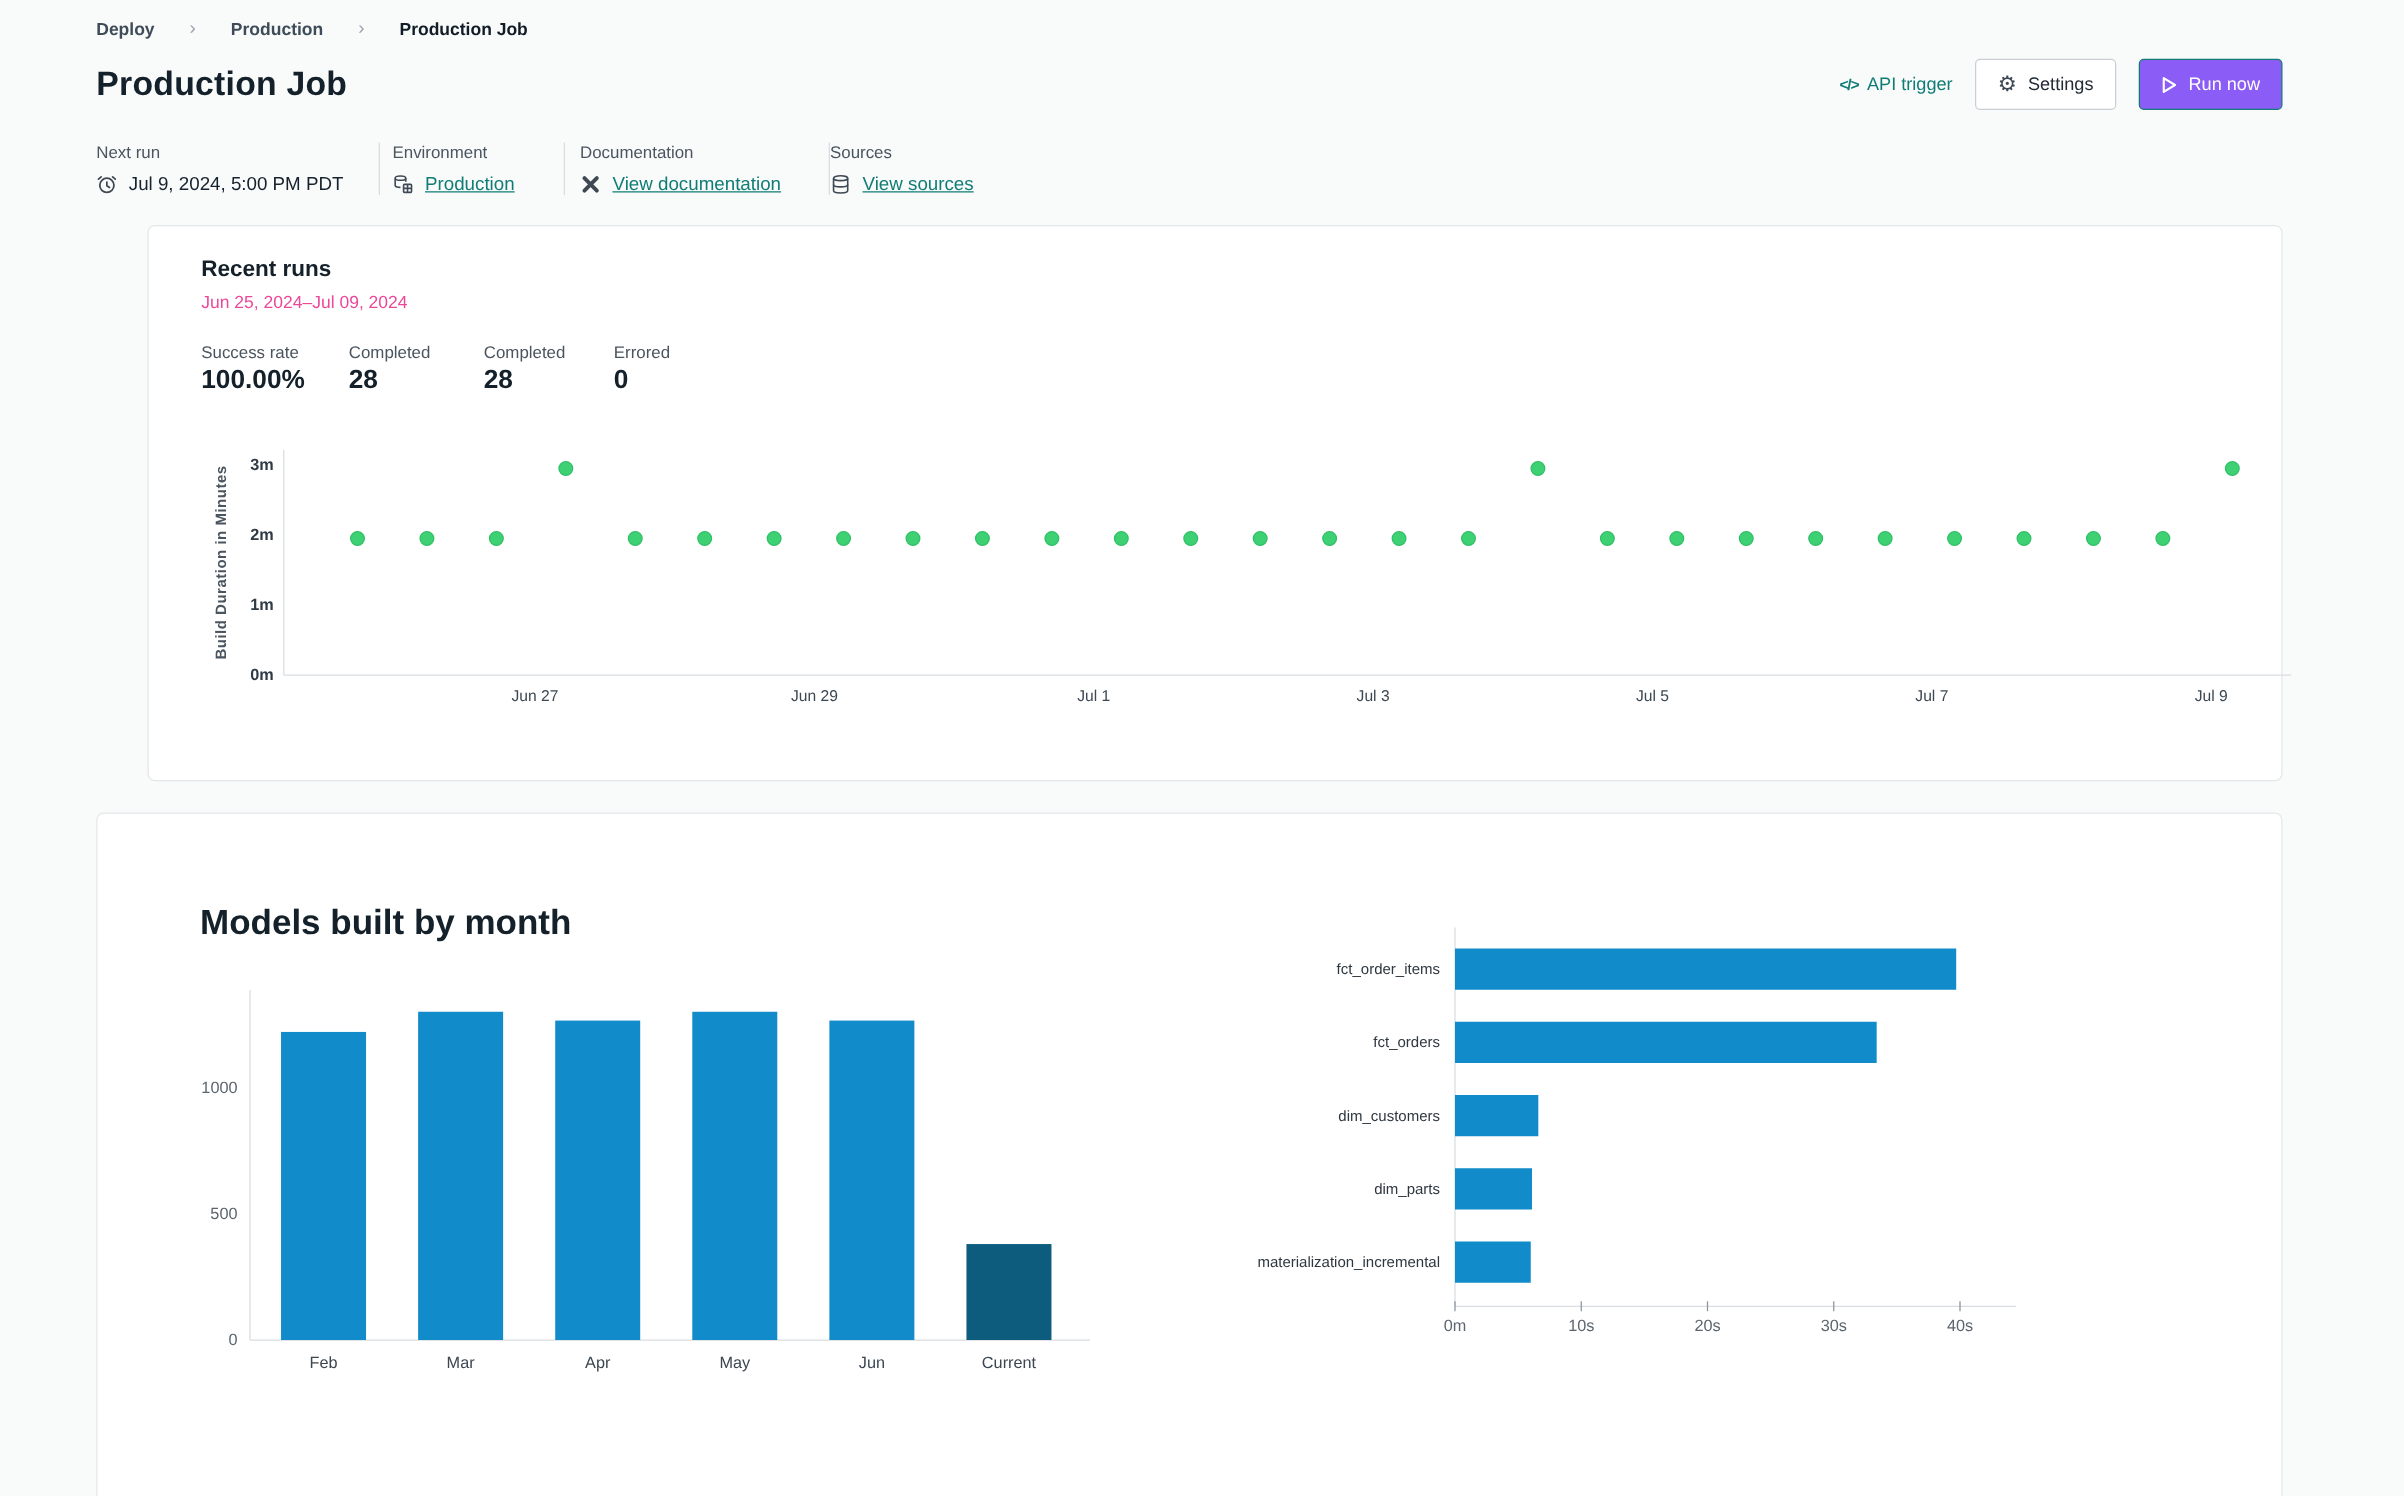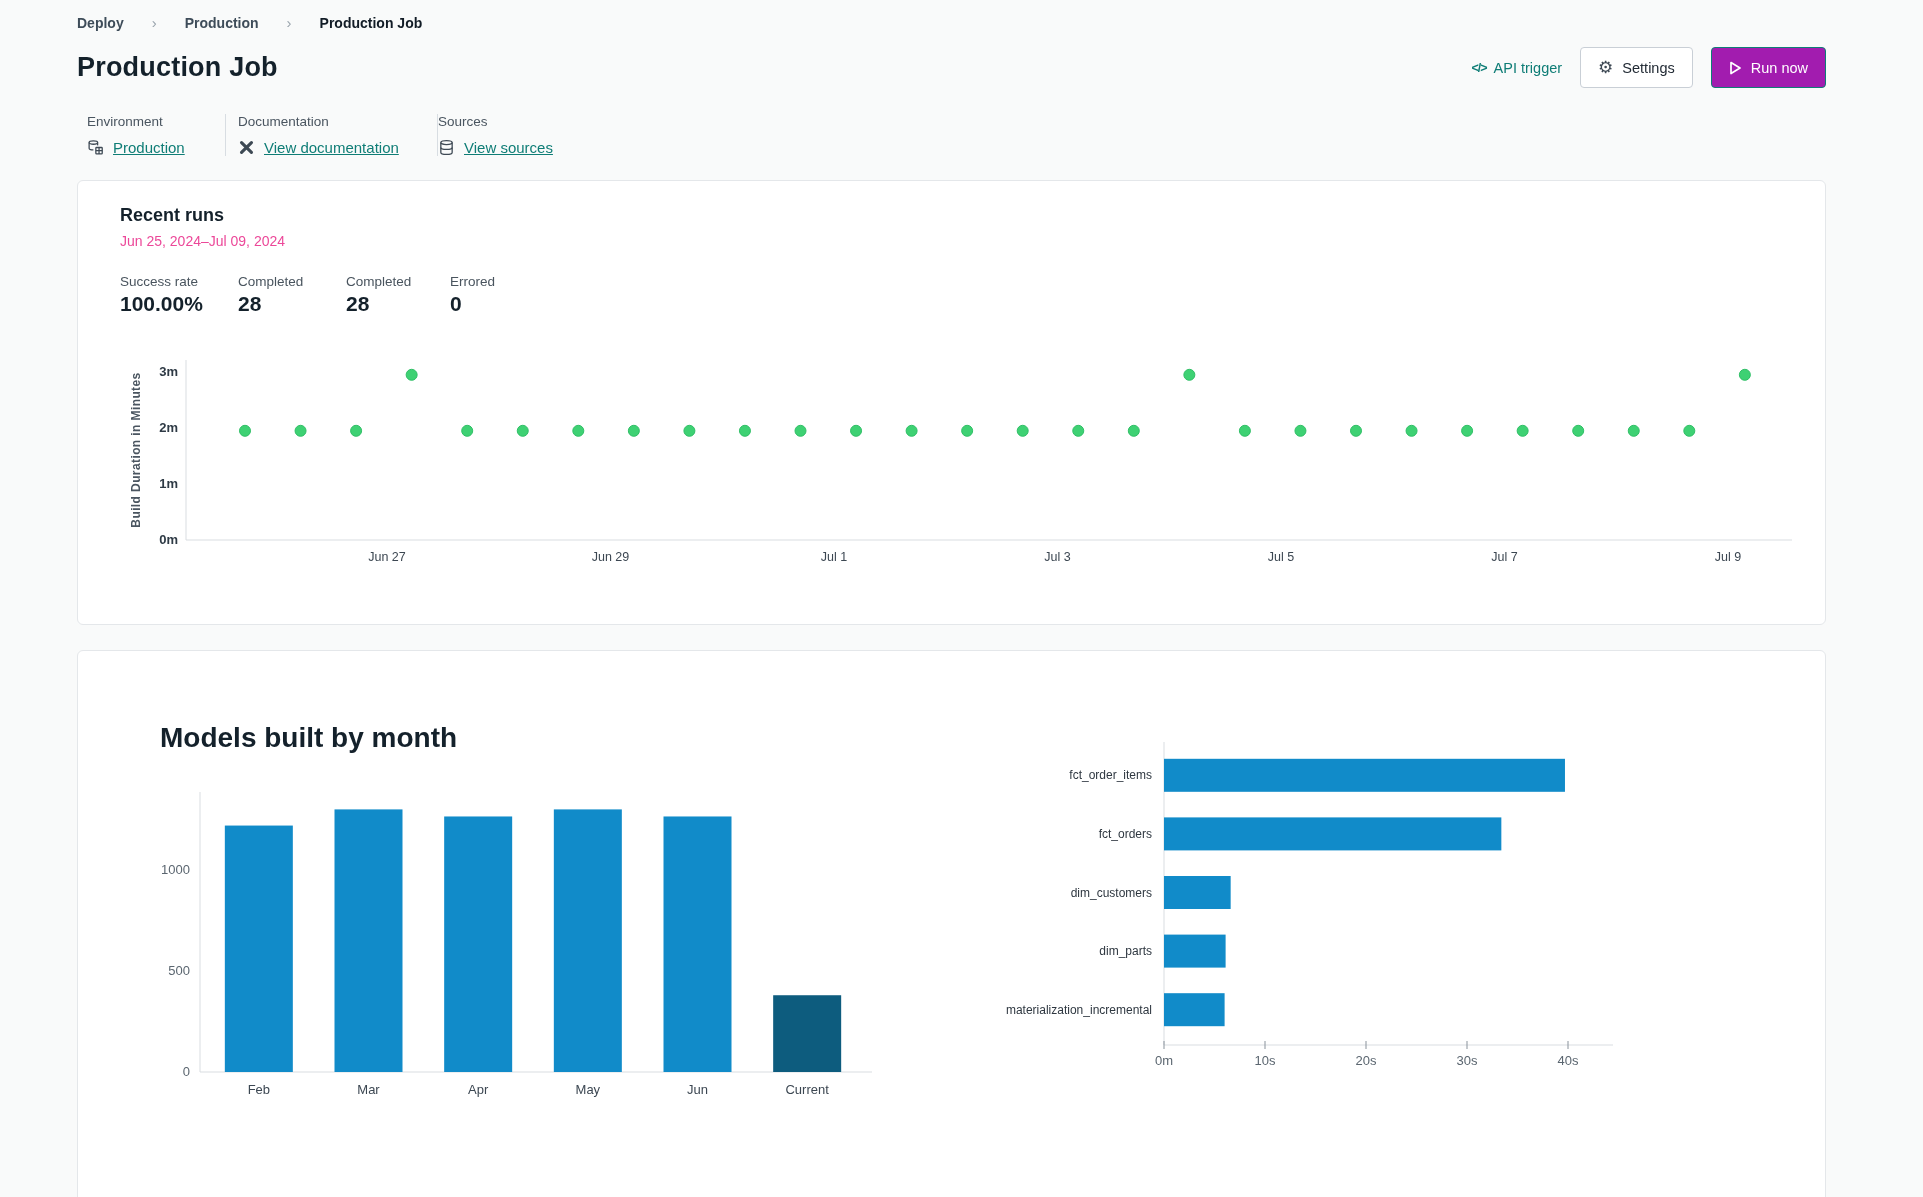--- a/index.html
+++ b/index.html
@@ -15,39 +15,39 @@
   .breadcrumb .crumb.current { color:#121c26; }
 
   
   .header-row { display:flex; justify-content:space-between; align-items:center; margin-top:16px; }
   .page-title { font-size:27px; font-weight:700; color:#14212b; letter-spacing:.2px; }
   .actions { display:flex; align-items:center; gap:18px; }
   .link-teal { color:#0f7d76; font-size:14.5px; display:inline-flex; align-items:center; gap:7px; cursor:pointer; }
   .code-glyph { font-size:12.5px; font-weight:700; letter-spacing:-1px; }
   .btn { display:inline-flex; align-items:center; gap:9px; border-radius:4px; font-size:14.5px; height:41px; padding:0 17px; cursor:pointer; }
   .btn-secondary { background:#fff; border:1px solid #c9cfd6; color:#222b35; }
-  .btn-primary { background:#a21caf; border:1px solid #0f7d76; color:#fff; }
+  .btn-primary { background:#8b5cf6; border:1px solid #0f7d76; color:#fff; }
   .gear { font-size:17px; line-height:1; color:#3e4954; }
 
   
   .meta-row { display:flex; margin-top:26px; }
   .meta-col { padding-right:0; }
   .meta-col + .meta-col { border-left:1px solid #d8dde2; }
   .meta-col .label { font-size:13.5px; color:#4a5560; margin-bottom:10px; }
   .meta-col .value { font-size:15px; color:#16232e; display:flex; align-items:center; gap:9px; }
   .meta-col .value a, .meta-col .value .lnk { color:#0f7d76; text-decoration:underline; cursor:pointer; }
   .mc-1 { width:226px; }
   .mc-2 { width:148px; padding-left:10px; }
   .mc-3 { width:212px; padding-left:12px; }
   .mc-4 { }
   .micon { display:inline-flex; width:17px; height:17px; align-items:center; justify-content:center; flex:0 0 auto; }
 
   
   .card { background:#fff; border:1px solid #e4e7ea; border-radius:6px; }
-  .card-runs { margin-top:24px; height:445px; padding:24px 42px; }
+  .card-runs { margin-top:24px; height:445px; padding:24px 42px;margin-left:41px; }
   .card-title { font-size:18px; font-weight:700; color:#14212b; }
   .date-range { font-size:14px; color:#ec4899; margin-top:7px; }
   .stats-row { display:flex; margin-top:25px; }
   .stat { }
   .stat .label { font-size:13.5px; color:#49545e; }
   .stat .value { font-size:21px; font-weight:700; color:#14212b; margin-top:3px; }
   .st-1 { width:118px; } .st-2 { width:108px; } .st-3 { width:104px; }
 
   .scatter-wrap { margin-top:32px; margin-left:6px; }
 
@@ -98,20 +98,34 @@
       <button class="btn btn-primary">
         <svg width="13" height="14" viewBox="0 0 13 14">
           <polygon points="2,1.5 11,7 2,12.5" fill="none" stroke="#ffffff" stroke-width="1.7" stroke-linejoin="round"></polygon>
         </svg>
         <span>Run now</span>
       </button>
     </div>
   </div>
 
   <div class="meta-row">
+    <div class="meta-col mc-1">
+      <div class="label">Next run</div>
+      <div class="value">
+        <span class="micon">
+          <svg width="17" height="17" viewBox="0 0 24 24" fill="none" stroke="#3e4954" stroke-width="2" stroke-linecap="round">
+            <circle cx="12" cy="13" r="8"></circle>
+              <path d="M12 9.5v4l3 2"></path>
+              <path d="M5.5 3.5L2.5 6"></path>
+              <path d="M18.5 3.5L21.5 6"></path>
+          </svg>
+        </span>
+        <span>Jul 9, 2024, 5:00 PM PDT</span>
+      </div>
+    </div>
     <div class="meta-col mc-2">
       <div class="label">Environment</div>
       <div class="value">
         <span class="micon">
           <svg width="17" height="17" viewBox="0 0 24 24" fill="none" stroke="#3e4954" stroke-width="1.8">
             <ellipse cx="9" cy="5" rx="6" ry="2.4"></ellipse>
               <path d="M3 5v8c0 1.3 2.7 2.4 6 2.4"></path>
               <path d="M15 5v4"></path>
             <rect x="12.5" y="12" width="9" height="9" rx="1"></rect>
               <path d="M12.5 16.5h9M17 12v9"></path>

